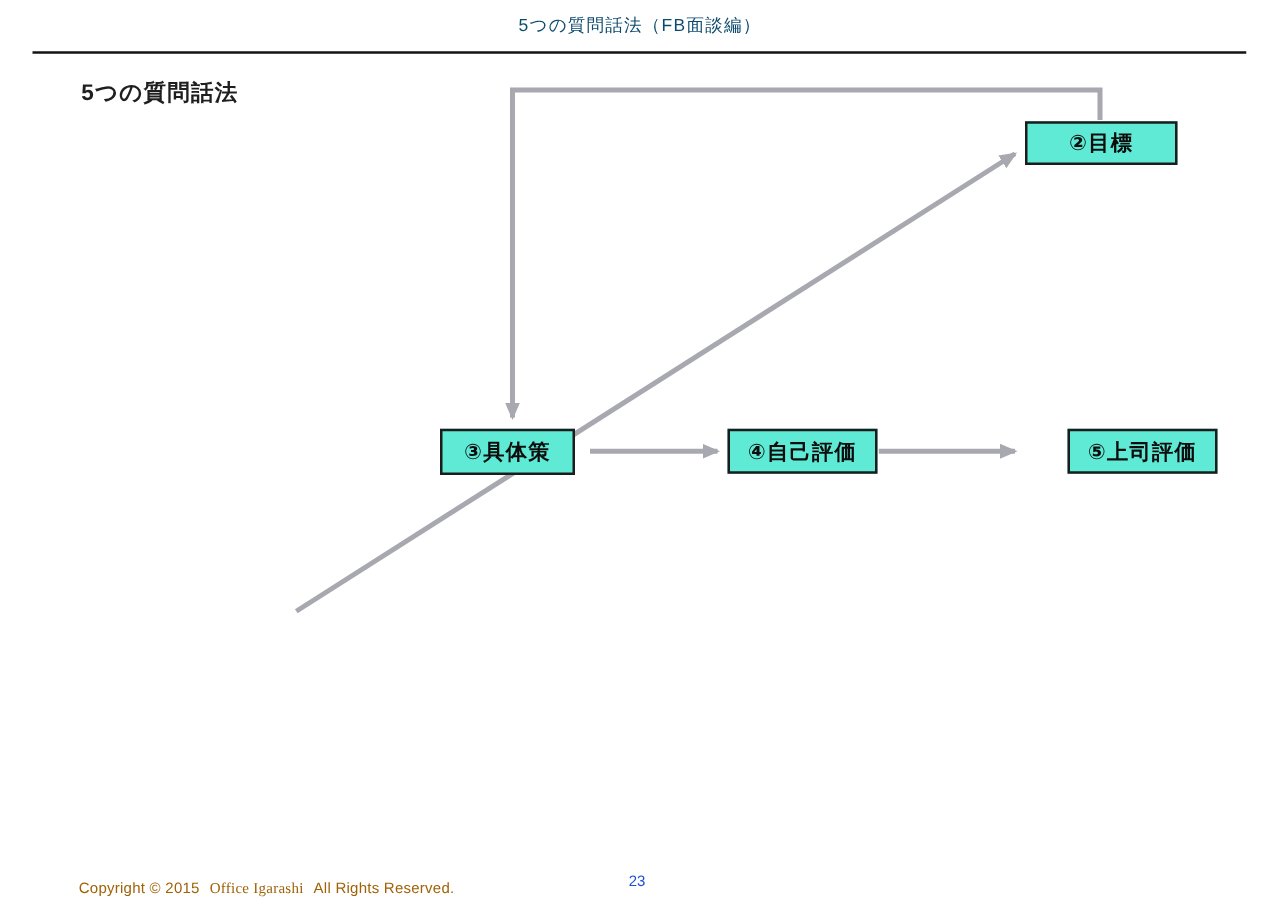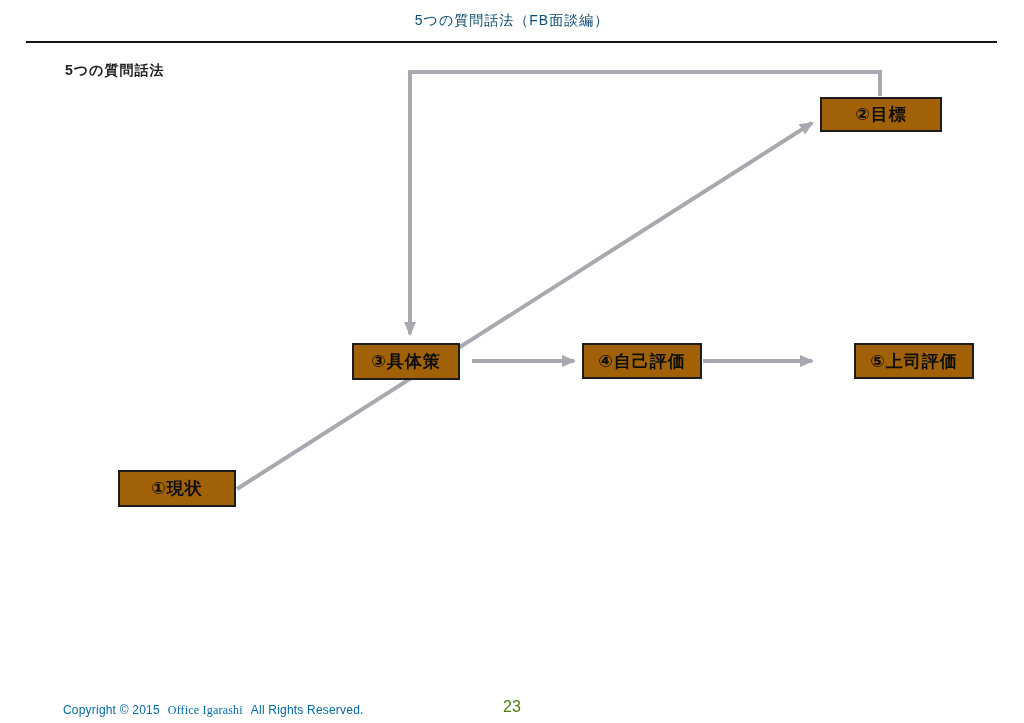--- a/index.html
+++ b/index.html
@@ -30,68 +30,68 @@
     top: 41px;
     left: 26px;
     width: 971px;
     height: 2px;
     background: #141414;
   }
   .page-heading {
     position: absolute;
     top: 62px;
     left: 65px;
-    font-size: 14px;
+    font-size: 18px;
     font-weight: bold;
     letter-spacing: 1px;
     color: #1f1f1f;
   }
   .diagram-layer {
     position: absolute;
     top: 0; left: 0;
     width: 1024px; height: 723px;
     z-index: 1;
   }
   .node {
     position: absolute;
     z-index: 2;
-    background: #a16207;
+    background: #5eead4;
     border: 2px solid #1c1c1c;
     display: flex;
     align-items: center;
     justify-content: center;
     font-size: 17px;
     font-weight: 600;
     letter-spacing: 1px;
     color: #0d0d0d;
   }
   .node-genjo      { left: 118px; top: 470px; width: 118px; height: 37px; }
   .node-mokuhyo    { left: 820px; top: 97px;  width: 122px; height: 35px; }
   .node-gutaisaku  { left: 352px; top: 343px; width: 108px; height: 37px; }
   .node-jiko       { left: 582px; top: 343px; width: 120px; height: 36px; }
   .node-joshi      { left: 854px; top: 343px; width: 120px; height: 36px; }
   .footer-copyright {
     position: absolute;
     left: 63px;
     top: 703px;
     font-size: 12px;
-    color: #0369a1;
+    color: #a16207;
     letter-spacing: 0.2px;
   }
   .footer-copyright .org {
     font-family: "Liberation Serif", "DejaVu Serif", serif;
     margin: 0 6px 0 8px;
   }
   .footer-copyright .suffix { margin-left: 2px; }
   .page-number {
     position: absolute;
     left: 503px;
     top: 698px;
-    font-size: 16px;
-    color: #4d7c0f;
+    font-size: 12px;
+    color: #1d4ed8;
   }
 </style>
 </head>
 <body>
 
 <div class="slide">
 
   <div class="slide-header-title">5つの質問話法（FB面談編）</div>
 
   <div class="header-rule"></div>
@@ -107,23 +107,20 @@
 
     <line x1="237" y1="489" x2="812" y2="123" stroke="#a8a8b0" stroke-width="4" marker-end="url(#arrowhead)"></line>
 
     <line x1="472" y1="361" x2="574" y2="361" stroke="#a8a8b0" stroke-width="4" marker-end="url(#arrowhead)"></line>
 
     <line x1="703" y1="361" x2="812" y2="361" stroke="#a8a8b0" stroke-width="4" marker-end="url(#arrowhead)"></line>
 
     <polyline points="880,96 880,72 410,72 410,334" fill="none" stroke="#a8a8b0" stroke-width="4" stroke-linejoin="miter" marker-end="url(#arrowhead)"></polyline>
   </svg>
 
-  <div class="node node-genjo">
-    <span>①現状</span>
-  </div>
   <div class="node node-mokuhyo">
     <span>②目標</span>
   </div>
   <div class="node node-gutaisaku">
     <span>③具体策</span>
   </div>
   <div class="node node-jiko">
     <span>④自己評価</span>
   </div>
   <div class="node node-joshi">

